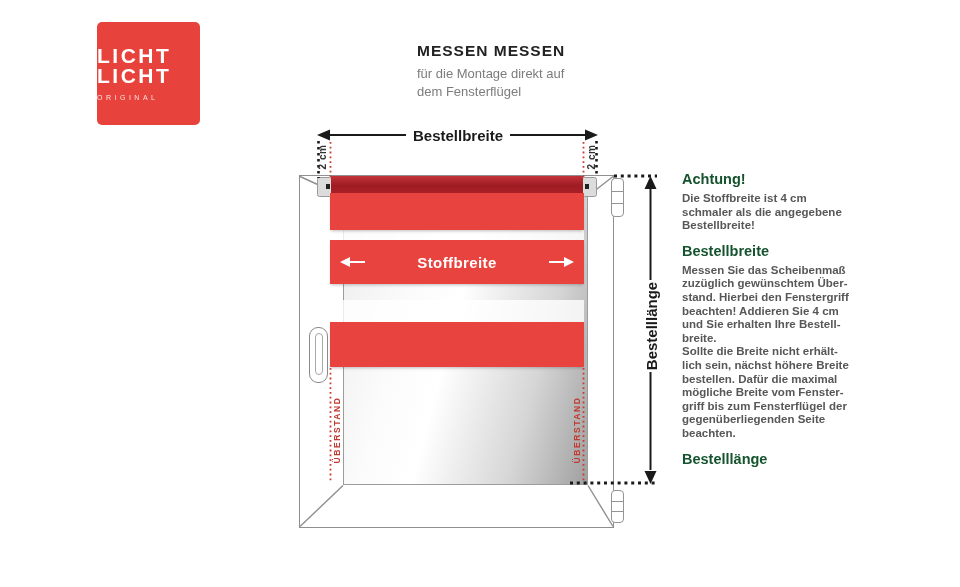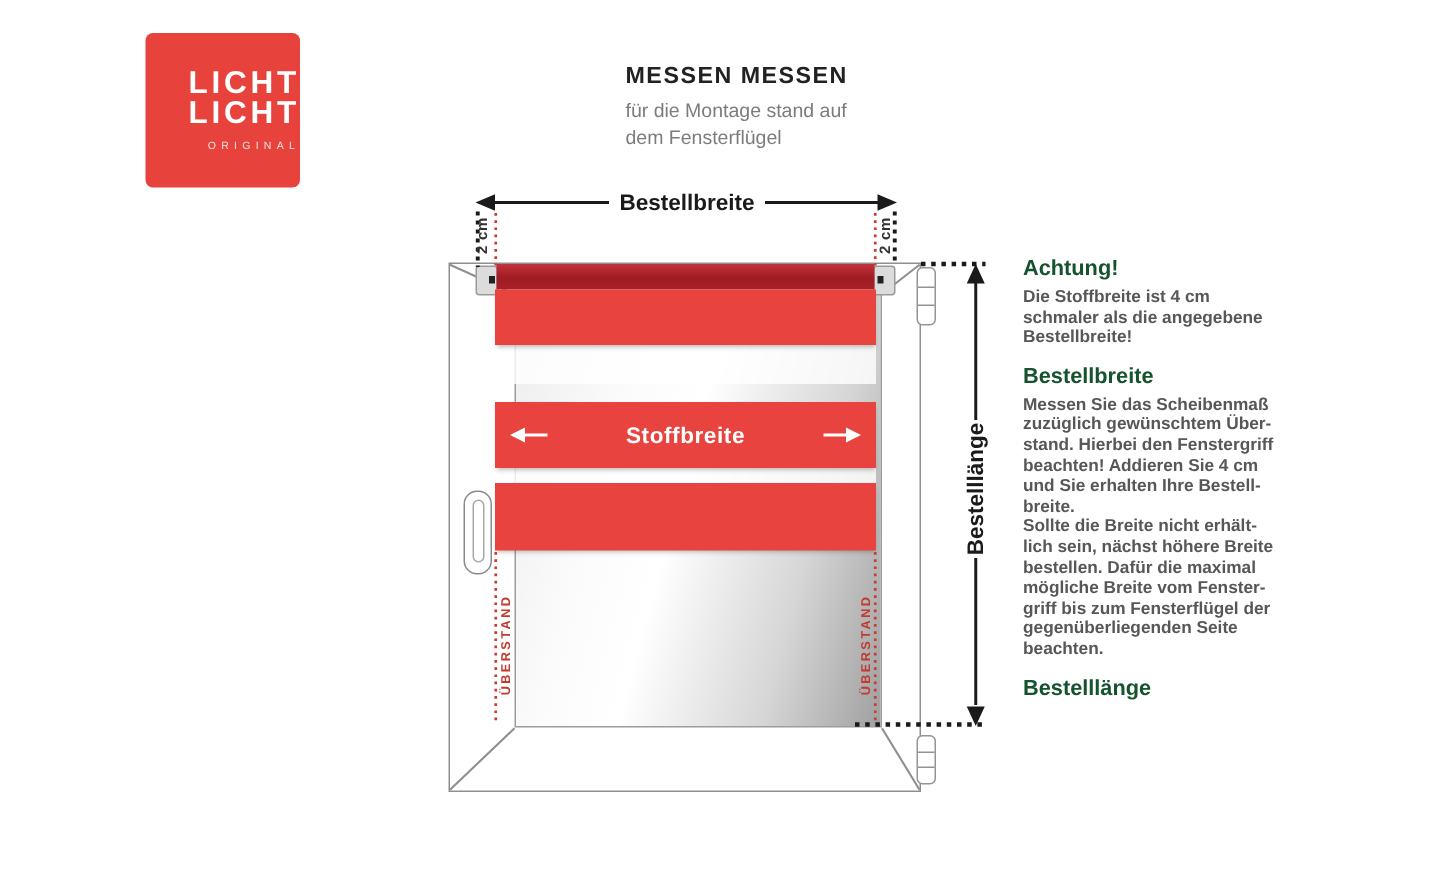--- a/index.html
+++ b/index.html
@@ -4,21 +4,21 @@
 <style>
   html,body{margin:0;padding:0;background:#fff;}
   .stage{
     position:relative;width:960px;height:587px;background:#ffffff;overflow:hidden;
     font-family:"Liberation Sans",sans-serif;
   }
   .abs{position:absolute;box-sizing:border-box;}
 
   
   .logo{left:97px;top:22px;width:103px;height:103px;background:#e8423c;border-radius:5px;
-        display:flex;flex-direction:column;align-items:flex-end;justify-content:center;}
+        display:flex;flex-direction:column;align-items:flex-start;justify-content:center;}
   .logo-word{color:#fff;font-weight:bold;font-size:21px;line-height:20px;letter-spacing:2.5px;}
   .logo-sub{color:rgba(255,255,255,.85);font-size:7px;letter-spacing:3.5px;margin-top:8px;}
 
   
   .badge{left:303px;top:38px;width:101px;height:26px;background:#131313;color:#fff;
          display:flex;align-items:center;justify-content:center;
          font-size:14px;font-weight:bold;letter-spacing:.6px;}
   .title{left:417px;top:42px;font-size:15.5px;font-weight:bold;letter-spacing:1px;color:#222;}
   .subtitle{left:417px;top:65px;font-size:13px;color:#7c7c7c;line-height:17.5px;white-space:pre-line;}
 
@@ -30,21 +30,21 @@
   #svg-under{z-index:1;}
   #svg-over{z-index:5;}
 
   
   .bracket{width:15px;height:20px;background:#dcdcdc;border:1px solid #9a9a9a;border-radius:2.5px;z-index:2;}
   .bracket-dot{width:4px;height:5px;background:#222;z-index:3;}
   .tube{left:331px;top:176px;width:252px;height:17px;z-index:3;
         background:linear-gradient(to bottom,#c4333a 0%,#9e1c23 55%,#aa2027 100%);}
   .band{left:330px;width:254px;background:#e8433f;z-index:3;box-shadow:0 2px 3px -1px rgba(70,70,70,.35);}
   .band1{top:193px;height:37px;}
-  .band2{top:268px;height:44px;display:flex;align-items:center;padding:0 12px;gap:42px;}
+  .band2{top:240px;height:44px;display:flex;align-items:center;padding:0 12px;gap:42px;}
   .band3{top:322px;height:45px;}
   .gapstripe{left:330px;width:254px;background:rgba(255,255,255,.8);z-index:2;}
   .gap1{top:230px;height:26px;}
   .gap2{top:300px;height:22px;}
   .stoff-label{color:#fff;font-size:15px;font-weight:bold;letter-spacing:.4px;margin:0 10px;white-space:nowrap;}
   .warrow{flex:1;height:2px;background:#fff;position:relative;}
   .warrow-left:before{content:"";position:absolute;left:-2px;top:-4px;
       border-right:10px solid #fff;border-top:5px solid transparent;border-bottom:5px solid transparent;}
   .warrow-right:after{content:"";position:absolute;right:-2px;top:-4px;
       border-left:10px solid #fff;border-top:5px solid transparent;border-bottom:5px solid transparent;}
@@ -82,21 +82,21 @@
 
 <div class="stage">
 
   <div class="abs logo">
     <div class="logo-word">LICHT</div>
     <div class="logo-word">LICHT</div>
     <div class="logo-sub">ORIGINAL</div>
   </div>
 
   <div class="abs title">MESSEN MESSEN</div>
-  <div class="abs subtitle">für die Montage stand auf
+  <div class="abs subtitle">für die Montage direkt auf
 dem Fensterflügel</div>
 
   <div class="abs frame"></div>
   <div class="abs glass"></div>
 
   <svg id="svg-under" class="abs layer" width="960" height="587" viewBox="0 0 960 587">
     <g stroke="#8f8f8f" stroke-width="1.4">
       <line x1="300" y1="176.5" x2="343" y2="196"></line>
       <line x1="613" y1="176.5" x2="588" y2="196"></line>
       <line x1="300" y1="526.5" x2="343" y2="485.5"></line>

